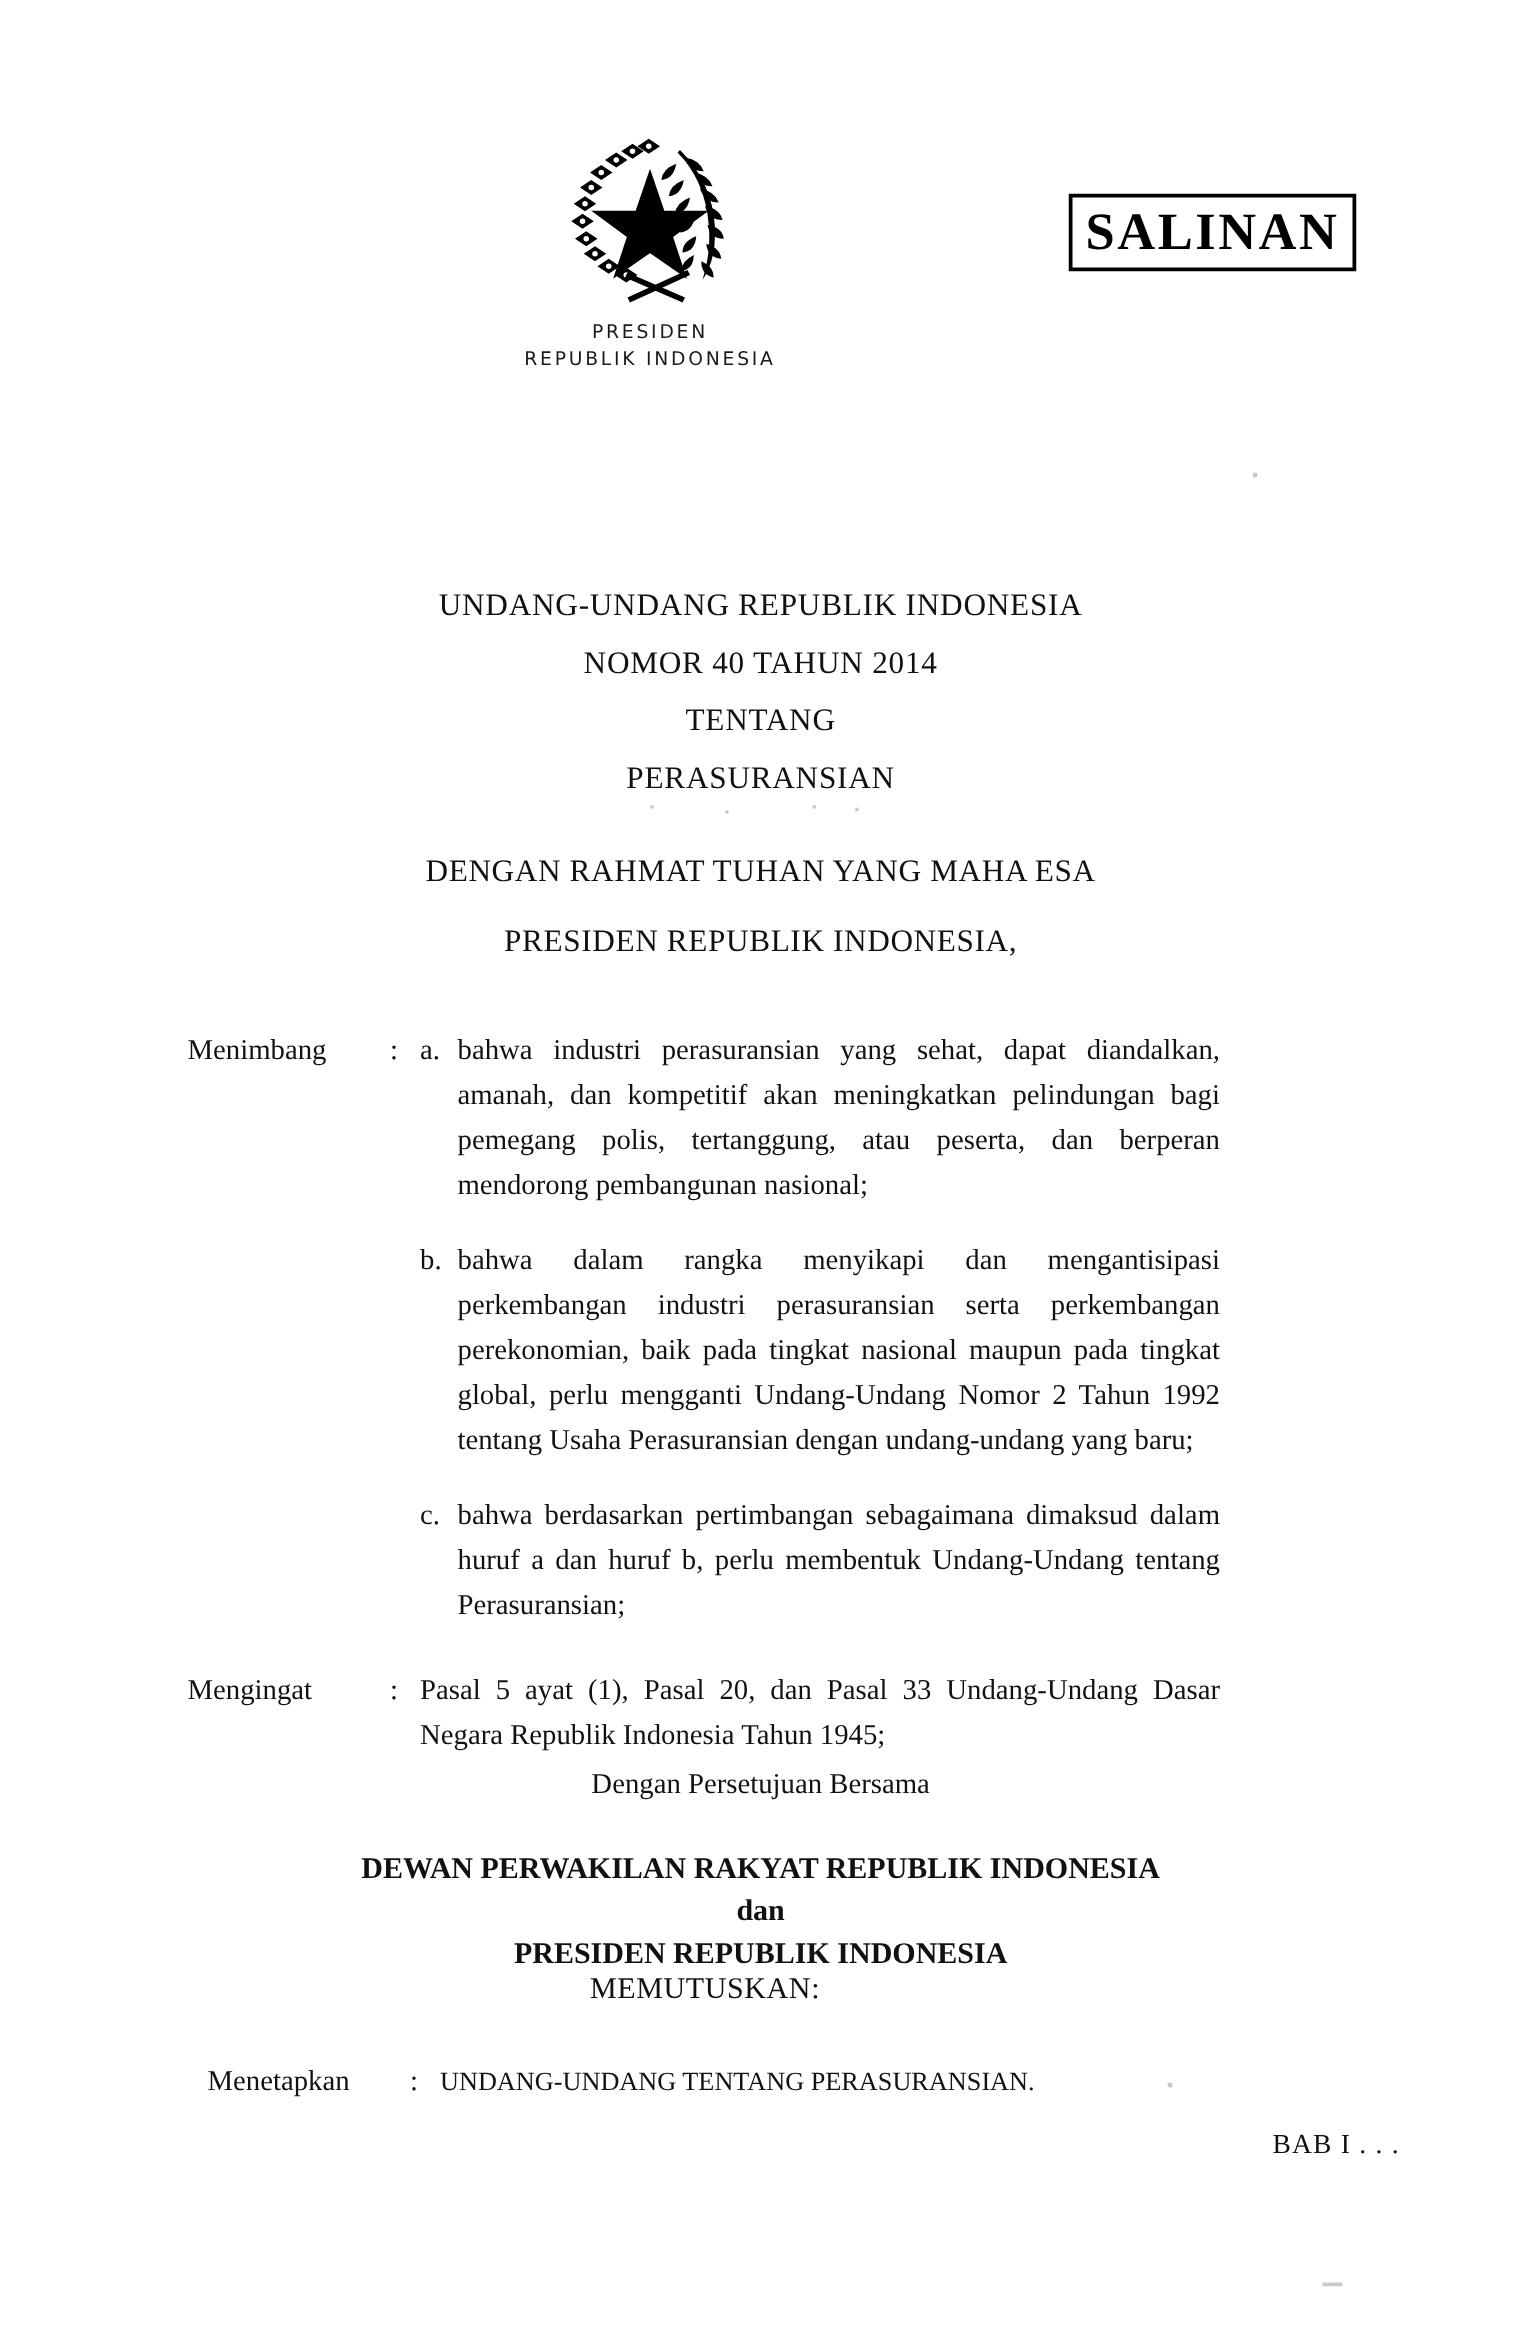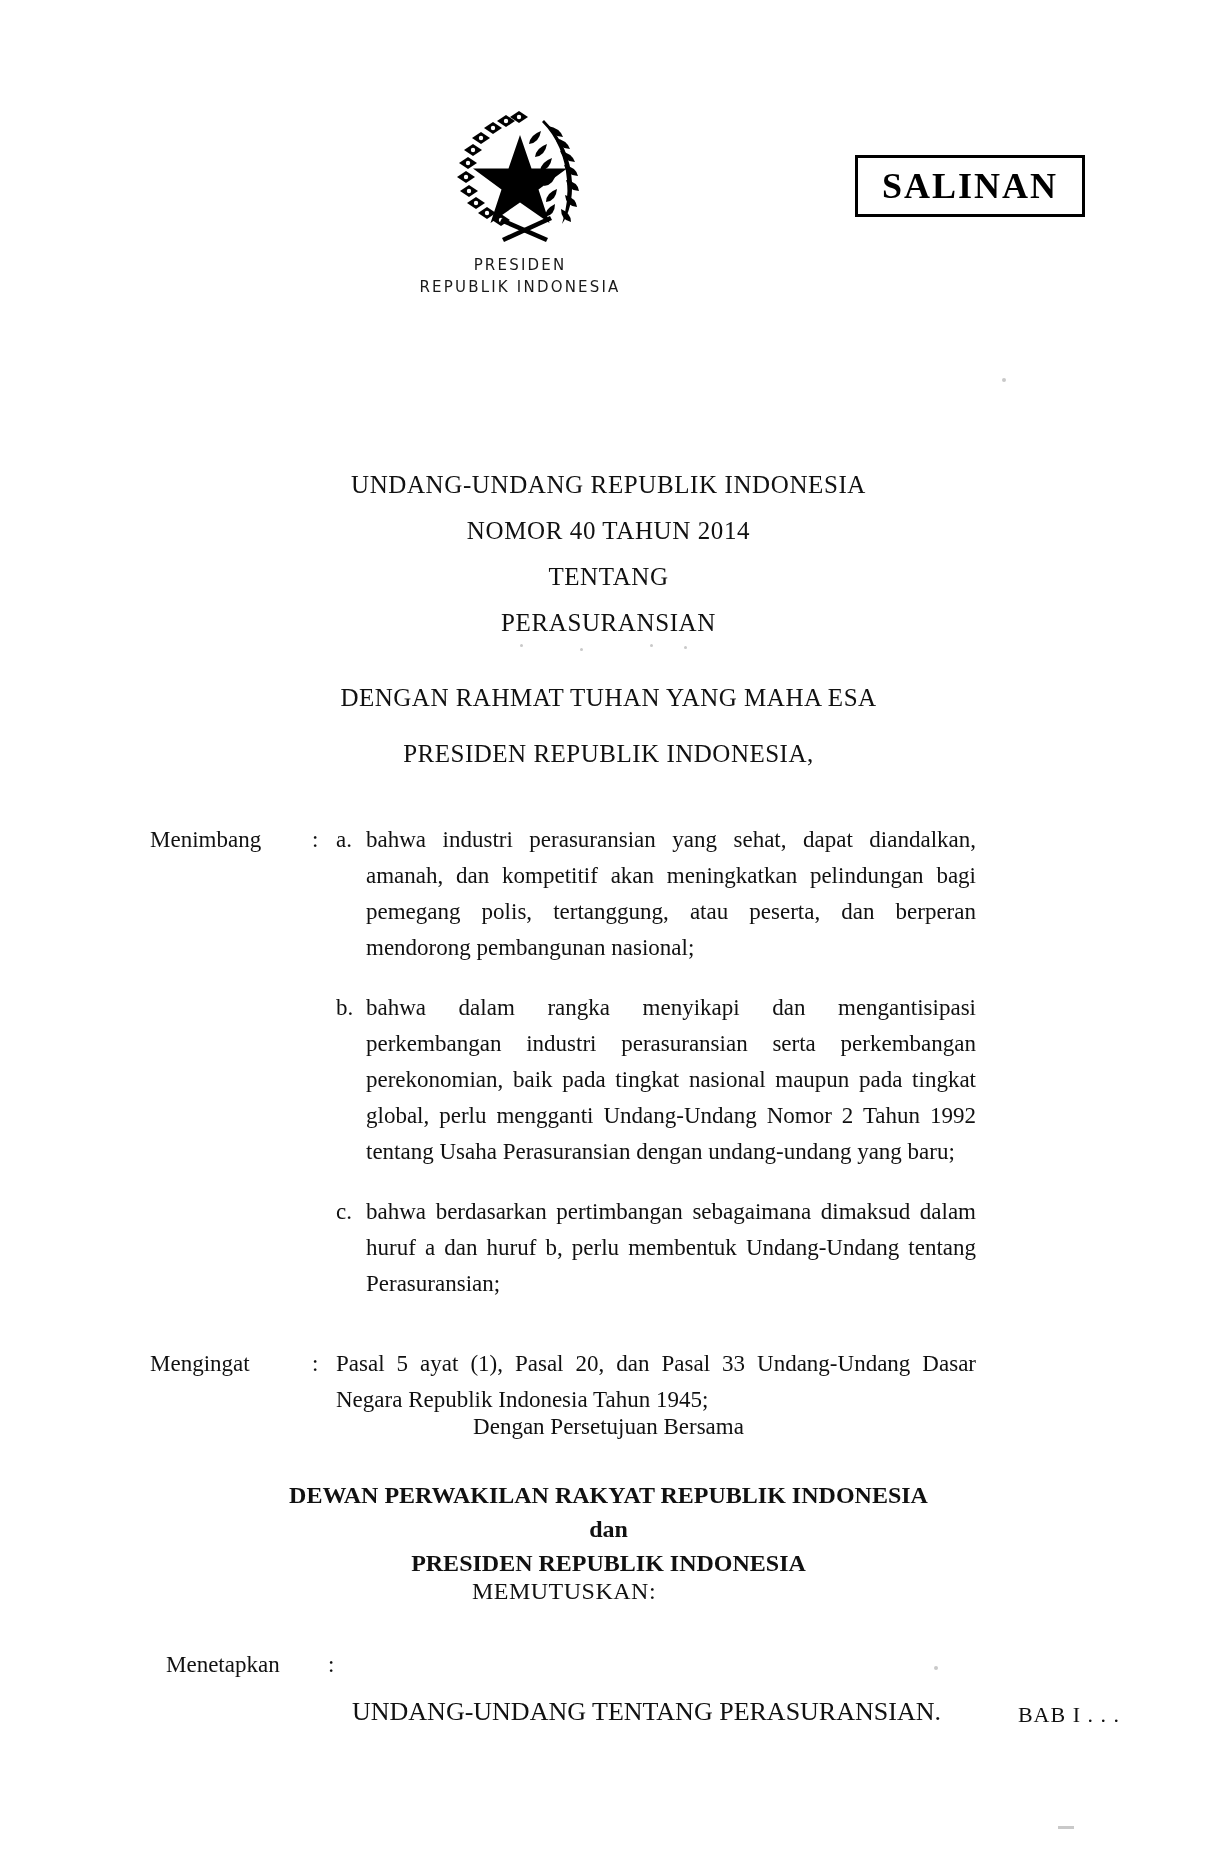--- a/index.html
+++ b/index.html
@@ -55,21 +55,21 @@
     height: 62px;
     border: 3px solid #000000;
     box-sizing: border-box;
     display: flex;
     align-items: center;
     justify-content: center;
   }
   .salinan-text {
     font-family: "Liberation Serif", "DejaVu Serif", serif;
     font-weight: bold;
-    font-size: 36px;
+    font-size: 42px;
     letter-spacing: 2px;
     color: #000000;
   }
 
   
   .title-block {
     position: absolute;
     top: 462px;
     left: 0;
     width: 1217px;
@@ -191,24 +191,23 @@
     position: absolute;
     top: 1648px;
     left: 16px;
     width: 1217px;
     display: flex;
     align-items: flex-start;
   }
   .menetapkan-row .clause-label { line-height: 34px; }
   .menetapkan-row .clause-colon { line-height: 34px; }
   .menetapkan-value {
-    font-size: 26px;
+    font-size: 21px;
     line-height: 34px;
     white-space: nowrap;
-    margin-top: 47px;
   }
 
   .footer-note {
     position: absolute;
     top: 1702px;
     left: 0;
     width: 1120px;
     text-align: right;
     font-size: 22px;
     letter-spacing: 1px;
@@ -325,21 +324,21 @@
         </div>
 
         <div class="item">
           <div class="item-marker">c.</div>
           <div class="item-text">bahwa berdasarkan pertimbangan sebagaimana dimaksud dalam huruf a dan huruf b, perlu membentuk Undang-Undang tentang Perasuransian;</div>
         </div>
 
       </div>
     </div>
 
-    <div class="clause-row" style="margin-top:44px;">
+    <div class="clause-row" style="margin-top:32px;">
       <div class="clause-label">Mengingat</div>
       <div class="clause-colon">:</div>
       <div class="clause-body">
         <div class="plain-text">Pasal 5 ayat (1), Pasal 20, dan Pasal 33 Undang-Undang Dasar Negara Republik Indonesia Tahun 1945;</div>
       </div>
     </div>
 
   </div>
 
   <div class="approval">

